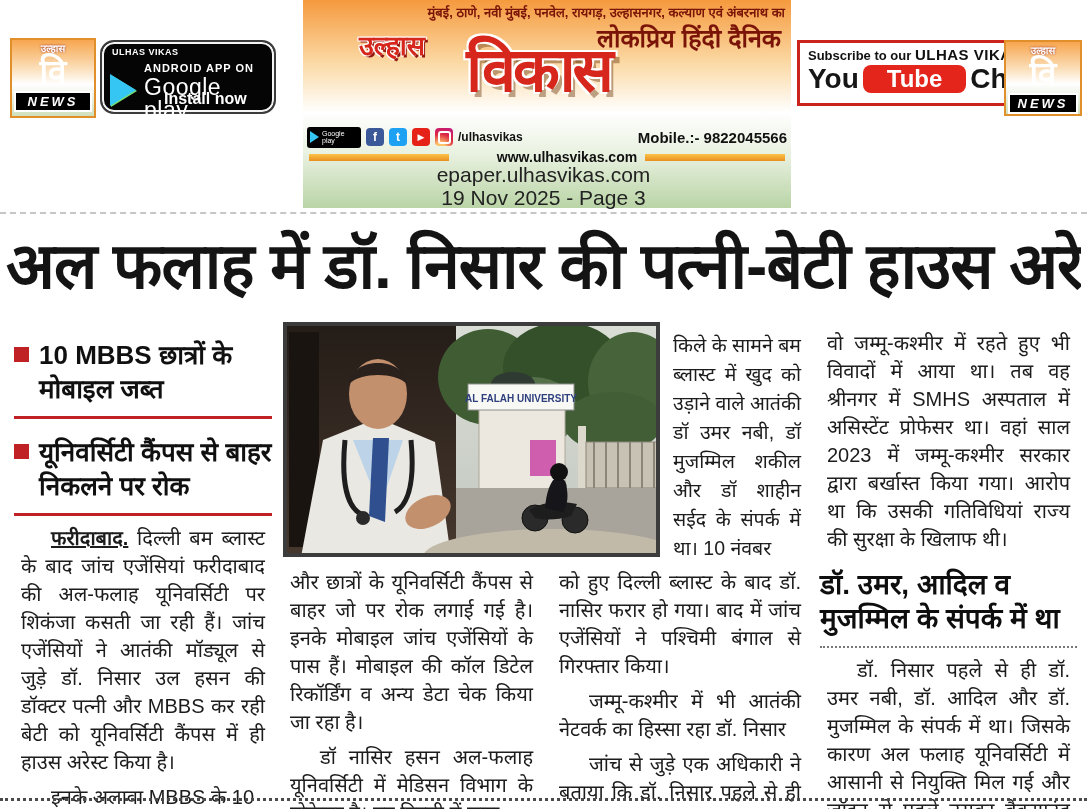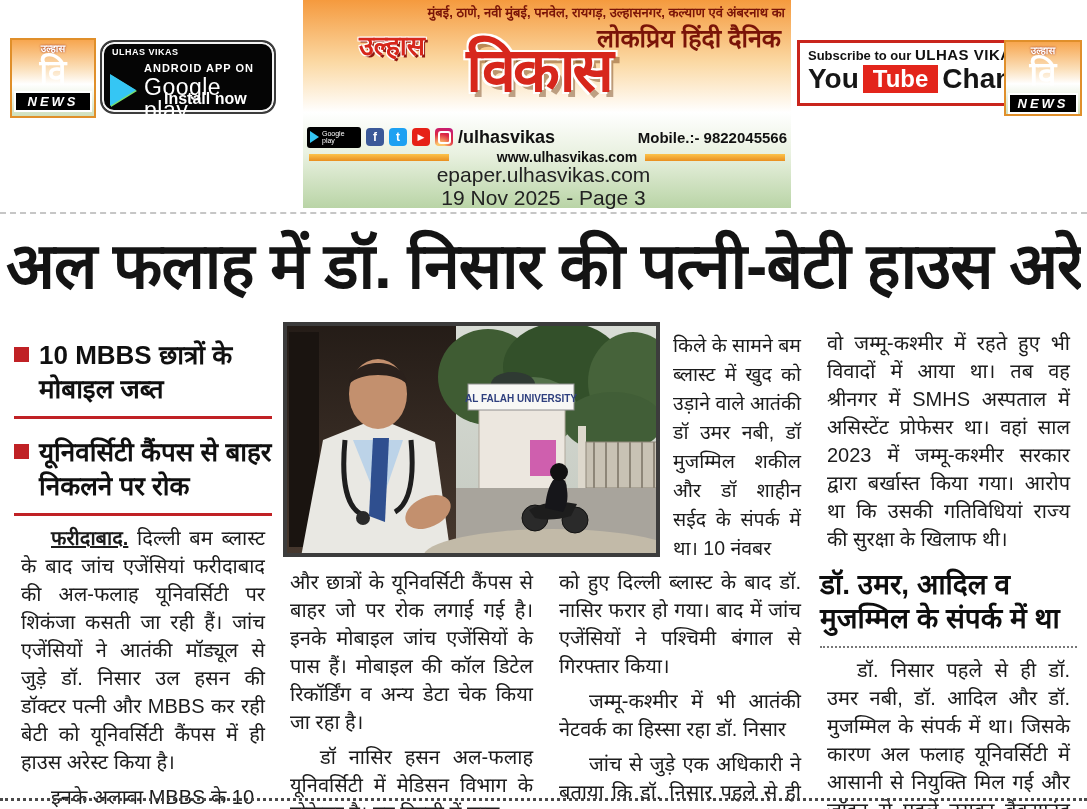--- a/index.html
+++ b/index.html
@@ -44,36 +44,36 @@
   .gp-small{width:54px;height:21px;background:#000;border-radius:3px;color:#fff;display:flex;align-items:center;
             gap:3px;padding:0 3px;box-sizing:border-box;flex:none;}
   .gp-small .tri{width:0;height:0;border-top:6px solid transparent;border-bottom:6px solid transparent;
                  border-left:9px solid #35c6f4;}
   .gp-small .txt{font-size:7px;line-height:1;}
   .s-ico{width:18px;height:18px;border-radius:4px;color:#fff;font-size:12px;font-weight:900;display:flex;
          align-items:center;justify-content:center;flex:none;}
   .fb{background:#3b5998;} .tw{background:#1da1f2;} .yt{background:#e62117;font-size:9px;}
   .ig{background:radial-gradient(circle at 30% 110%,#fdc468 20%,#dc2743 60%,#bc1888 100%);}
   .ig .ring{width:9px;height:9px;border:2px solid #fff;border-radius:3px;}
-  .handle{font-size:18px;font-weight:800;color:#111;}
+  .handle{font-size:12px;font-weight:800;color:#111;}
   .editor{font-size:13px;font-weight:800;color:#111;}
   .editor small{font-size:8px;font-weight:700;}
   .mobile{margin-left:auto;font-size:15px;font-weight:800;color:#111;white-space:nowrap;}
   .web-row{position:absolute;left:0;right:0;top:149px;display:flex;align-items:center;gap:8px;padding:0 6px;}
   .web-bar{flex:1;height:7px;background:linear-gradient(180deg,#fcc34a,#e98f1f);}
   .web-txt{font-size:14px;font-weight:700;color:#111;white-space:nowrap;margin-left:40px;}
 
   
   .sub-badge{position:absolute;left:797px;top:40px;width:285px;height:66px;box-sizing:border-box;
              background:#fff;border:3px solid #c9251c;padding:3px 8px;}
   .sub-l1{font-size:13px;font-weight:800;color:#111;white-space:nowrap;}
   .sub-l1 .bold{font-size:15px;font-weight:900;letter-spacing:.5px;}
   .sub-l2{display:flex;align-items:center;gap:4px;margin-top:2px;}
   .sub-you,.sub-ch{font-size:28px;font-weight:900;color:#161616;line-height:1;}
-  .sub-tube{font-size:24px;font-weight:900;color:#fff;background:#e3251b;border-radius:0;padding:2px 10px;line-height:1;}
+  .sub-tube{font-size:24px;font-weight:900;color:#fff;background:#e3251b;border-radius:8px;padding:2px 24px;line-height:1;}
 
   
   .epaper{position:absolute;left:0;right:0;top:163px;text-align:center;font-size:21px;color:#222;}
   .dateline{position:absolute;left:0;right:0;top:186px;text-align:center;font-size:21px;color:#222;}
   .dash-sep{position:absolute;left:0;right:0;top:212px;border-top:2px dashed #c6c6c6;}
 
   
   .headline{position:absolute;left:6px;right:6px;top:221px;height:92px;overflow:hidden;text-align:center;
             font-size:64px;font-weight:900;color:#141414;letter-spacing:-1px;line-height:90px;white-space:nowrap;}
 

